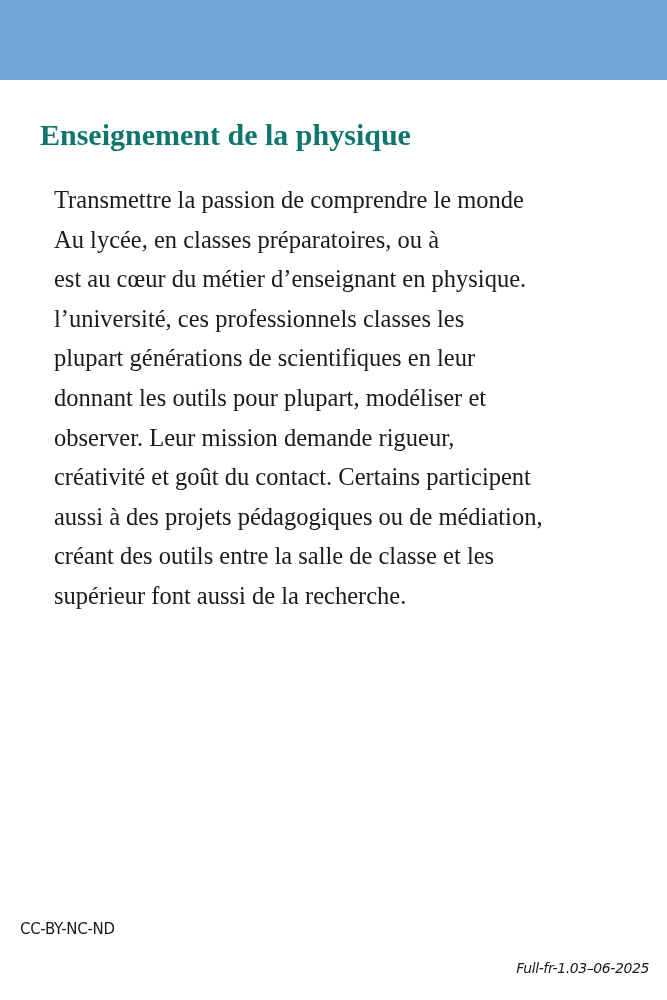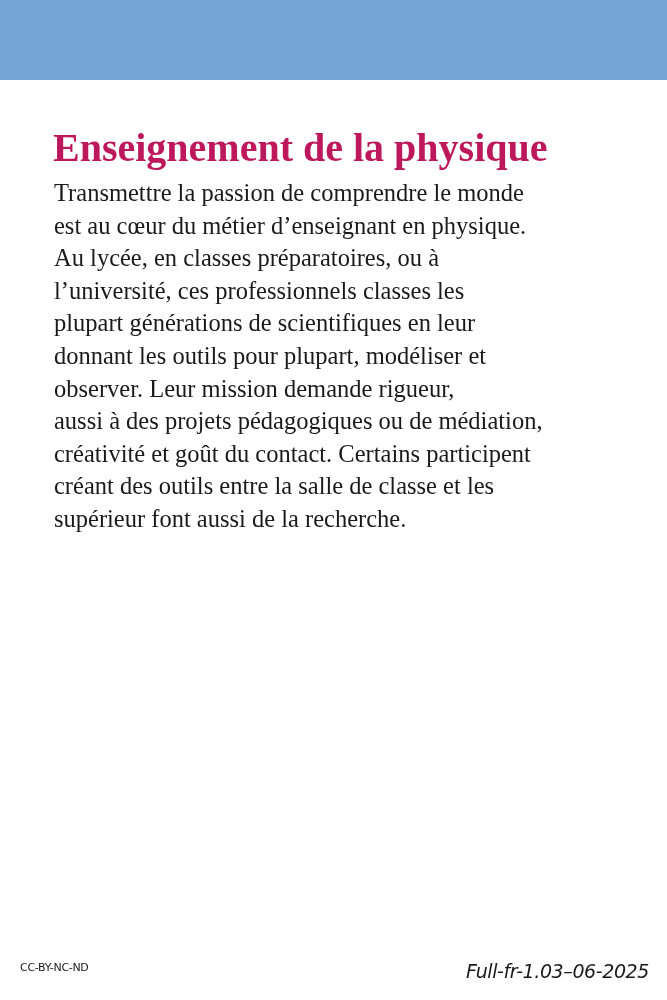--- a/index.html
+++ b/index.html
@@ -20,77 +20,78 @@
       left: 0;
       top: 0;
       width: 667px;
       height: 80px;
       background: #75a5d7;
     }
     .page-title {
       position: absolute;
       left: 40px;
       top: 112px;
-      margin: 13px;
-      font-size: 40px;
+      margin: 0;
+      font-size: 30px;
       font-weight: bold;
       line-height: 46px;
       letter-spacing: 0px;
-      color: #be185d;
+      color: #0f766e;
       white-space: nowrap;
     }
     .body-text {
       position: absolute;
       left: 54px;
       top: 177px;
       width: 580px;
       margin: 0;
       font-size: 24.5px;
       line-height: 32.6px;
       color: #1a1a1a;
     }
     .body-text .line {
       display: block;
       white-space: nowrap;
+      margin-top: 7px;
     }
     .footer-left {
       position: absolute;
       left: 20px;
-      top: 961px;
+      top: 920px;
       font-family: "DejaVu Sans", "Liberation Sans", sans-serif;
-      font-size: 11px;
+      font-size: 15px;
       color: #1a1a1a;
       letter-spacing: -0.3px;
     }
     .footer-right {
       position: absolute;
       right: 18px;
       top: 960px;
       font-family: "DejaVu Sans", "Liberation Sans", sans-serif;
       font-style: italic;
-      font-size: 19px;
+      font-size: 14px;
       color: #1a1a1a;
       letter-spacing: -0.4px;
     }
   </style>
 </head>
 <body>
 
 <div class="header-band"></div>
 
 <h1 class="page-title">Enseignement de la physique</h1>
 
 <p class="body-text">
   <span class="line">Transmettre la passion de comprendre le monde</span>
+  <span class="line">Au lycée, en classes préparatoires, ou à</span>
   <span class="line">est au cœur du métier d’enseignant en physique.</span>
-  <span class="line">Au lycée, en classes préparatoires, ou à</span>
   <span class="line">l’université, ces professionnels classes les</span>
   <span class="line">plupart générations de scientifiques en leur</span>
   <span class="line">donnant les outils pour plupart, modéliser et</span>
   <span class="line">observer. Leur mission demande rigueur,</span>
+  <span class="line">créativité et goût du contact. Certains participent</span>
   <span class="line">aussi à des projets pédagogiques ou de médiation,</span>
-  <span class="line">créativité et goût du contact. Certains participent</span>
   <span class="line">créant des outils entre la salle de classe et les</span>
   <span class="line">supérieur font aussi de la recherche.</span>
 </p>
 
 <div class="footer-left">CC-BY-NC-ND</div>
 <div class="footer-right">Full-fr-1.03–06-2025</div>
 
 </body></html>

